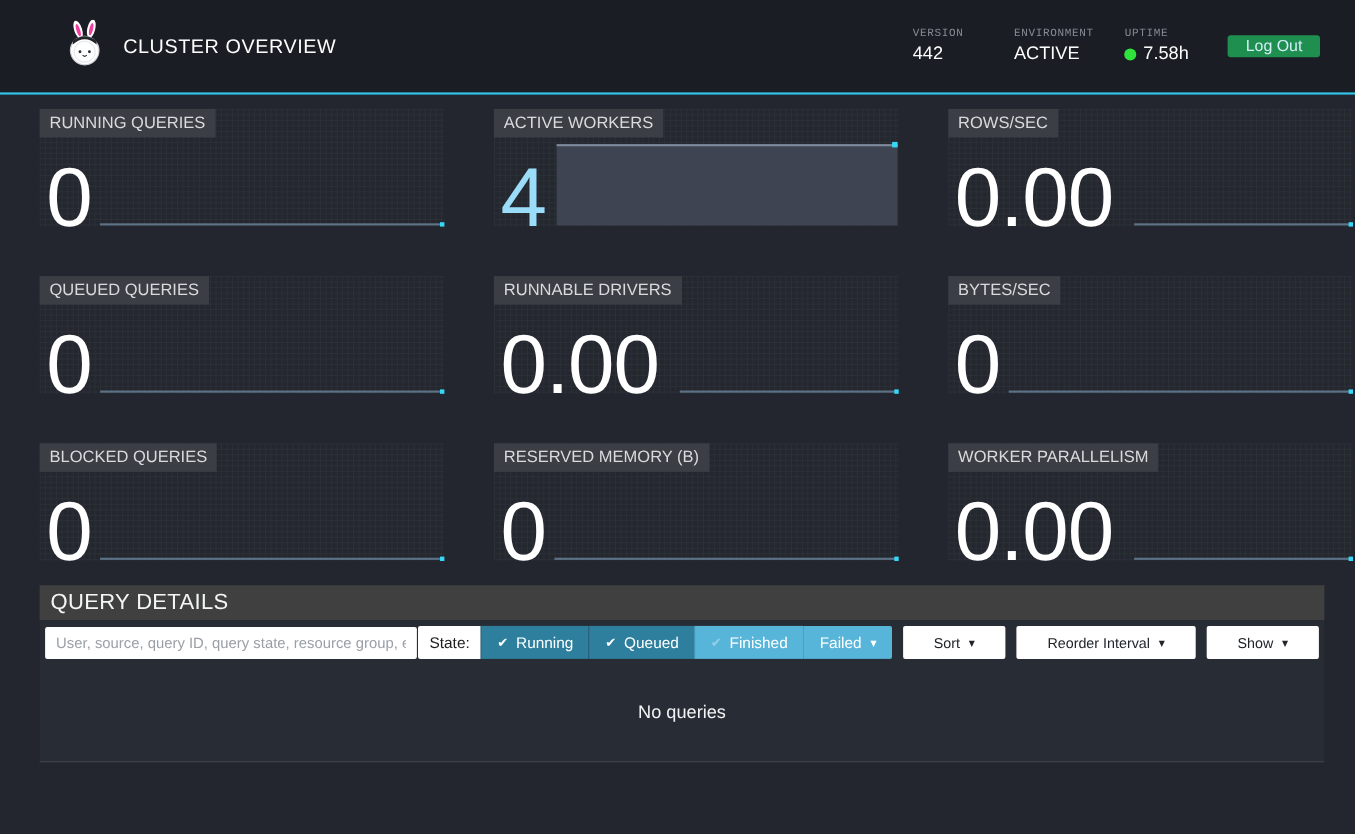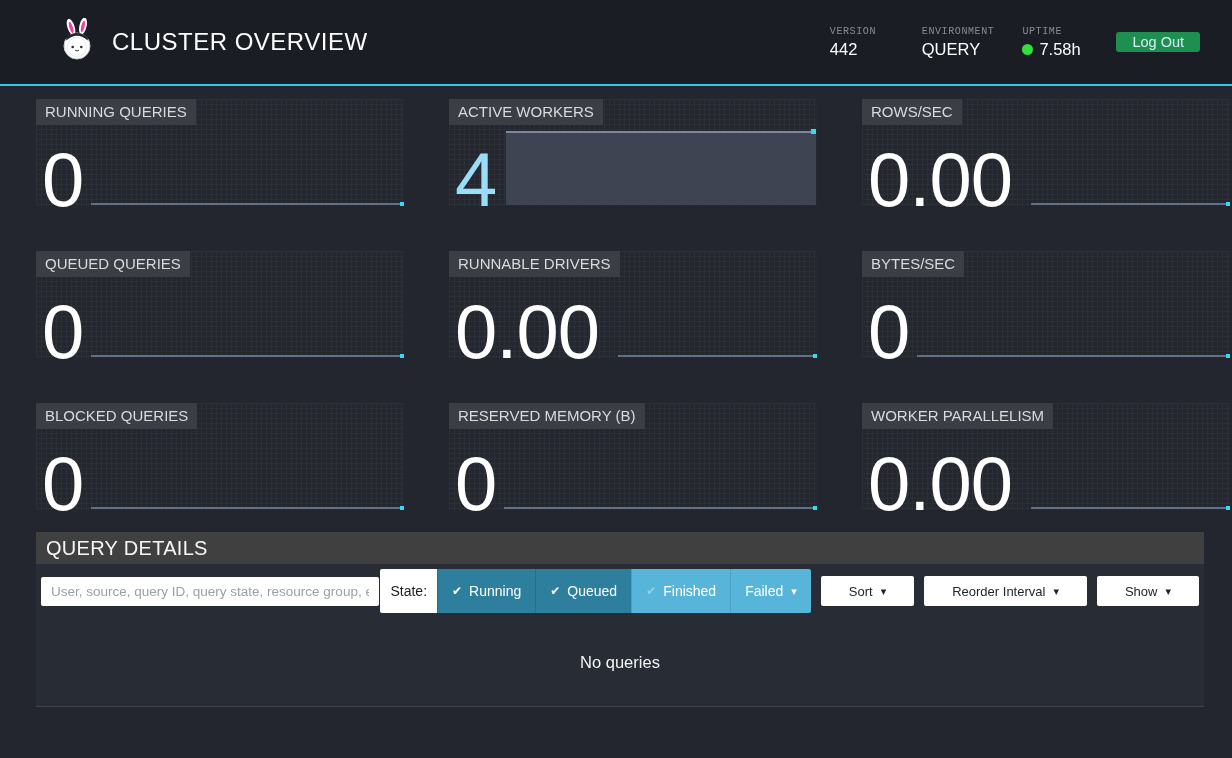--- a/index.html
+++ b/index.html
@@ -14,21 +14,21 @@
   .app-header {
     height:86px;
     background:#1a1d24;
     border-bottom:2px solid #33c5ea;
     display:flex;
     align-items:center;
     padding:0 32px 0 58px;
   }
   .logo-wrap { margin-right:16px; cursor:pointer; }
   .app-title {
-    font-size:24px;
+    font-size:18px;
     font-weight:400;
     letter-spacing:0.5px;
     color:#fdfdfd;
   }
   .header-meta {
     margin-left:auto;
     display:flex;
     gap:28px;
     align-items:flex-start;
   }
@@ -163,21 +163,21 @@
     padding:0 10px;
     font-size:13.5px;
     font-family:inherit;
     color:#333;
     outline:none;
   }
   .search-input::placeholder { color:#9aa0a6; }
   .state-group {
     display:flex;
     margin-left:1px;
-    height:44px;
+    height:30px;
   }
   .state-label {
     background:#fff;
     color:#1c1c1c;
     font-size:14px;
     display:flex;
     align-items:center;
     padding:0 10px;
     border-radius:2px 0 0 2px;
   }
@@ -244,21 +244,21 @@
   </span>
   <h1 class="app-title">CLUSTER OVERVIEW</h1>
 
   <div class="header-meta">
     <div class="meta-item">
       <span class="meta-label">VERSION</span>
       <span class="meta-value">442</span>
     </div>
     <div class="meta-item">
       <span class="meta-label">ENVIRONMENT</span>
-      <span class="meta-value">QUERY</span>
+      <span class="meta-value">ACTIVE</span>
     </div>
     <div class="meta-item">
       <span class="meta-label">UPTIME</span>
       <span class="meta-value">
         <span class="status-dot"></span>
         <span>7.58h</span>
       </span>
     </div>
   </div>
   <button class="logout-btn">Log Out</button>

